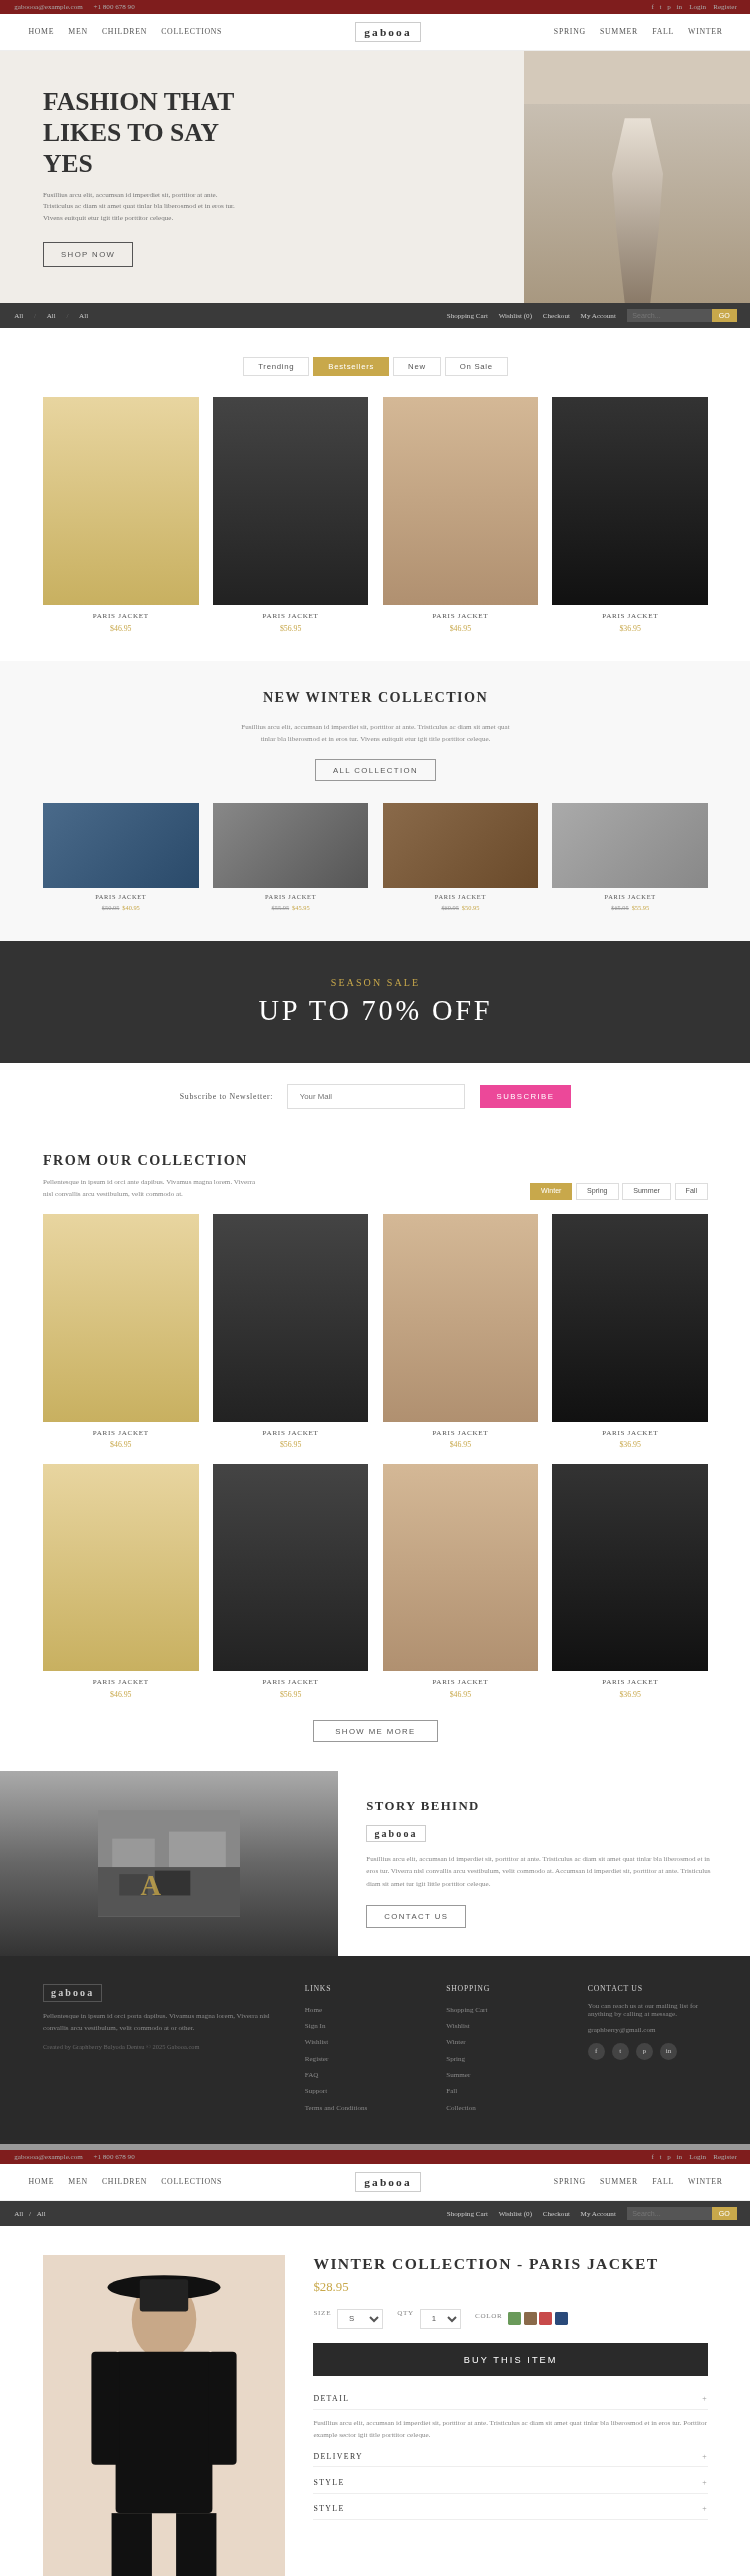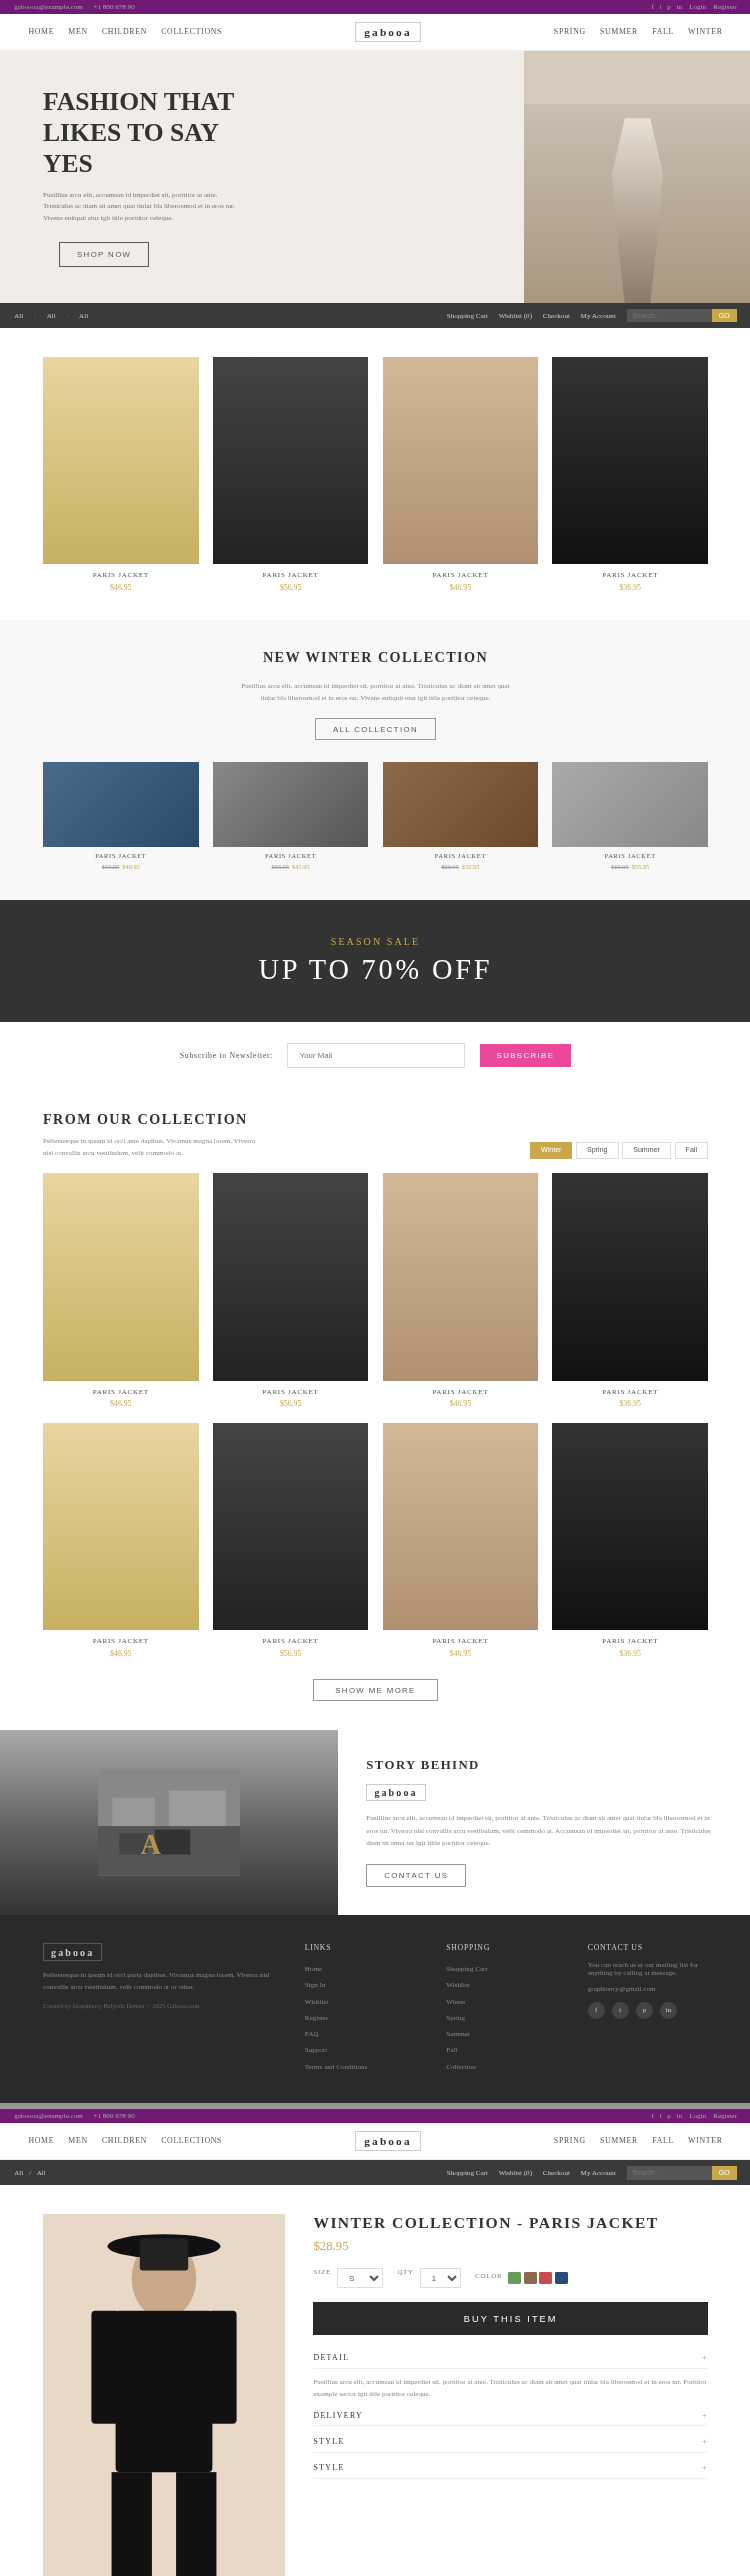--- a/index.html
+++ b/index.html
@@ -1,20 +1,20 @@
 <!DOCTYPE html>
 <html style="font-size:11.4px"><head>
   <meta charset="utf-8">
   <style>
     * { margin: 0; padding: 0; box-sizing: border-box; }
     body { font-family: 'Georgia', serif; background: #f5f5f5; width: 751px; }
 
     
     .top-bar {
-      background: #701a75;
+      background: #7f1d1d;
       color: #aaa;
       font-size: 7.1px;
       padding: 2.8px 14.2px;
       display: flex;
       justify-content: space-between;
       align-items: center;
     }
     .top-bar-left { display: flex; gap: 10.7px; }
     .top-bar-right { display: flex; gap: 7.1px; }
     .top-bar a { color: #aaa; text-decoration: none; }
@@ -78,21 +78,20 @@
       display: inline-block;
       border: 1.4px solid #555;
       color: #555;
       padding: 7.1px 17px;
       font-size: 7.8px;
       letter-spacing: 1.4px;
       text-transform: uppercase;
       cursor: pointer;
       background: transparent;
       width: fit-content;
-      margin-left: 16px;
     }
     .hero-image {
       width: 227px;
       background: #d4c9ba;
       display: flex;
       align-items: flex-end;
       justify-content: center;
       overflow: hidden;
     }
     .hero-model {
@@ -578,20 +577,26 @@
     <a>Checkout</a>
     <a>My Account</a>
     <div class="search-box">
       <input class="search-input" type="text" placeholder="Search..." style="">
       <button class="search-btn">GO</button>
     </div>
   </div>
 </div>
 
 <section class="section">
+  <div class="tabs">
+    <button class="tab">Trending</button>
+    <button class="tab active">Bestsellers</button>
+    <button class="tab">New</button>
+    <button class="tab">On Sale</button>
+  </div>
   <div class="products-grid">
     <div class="product-card">
       <div class="product-img">
         <div class="product-img-placeholder model-yellow"></div>
       </div>
       <div class="product-name">PARIS JACKET</div>
       <div class="product-price">$46.95</div>
     </div>
     <div class="product-card">
       <div class="product-img">

